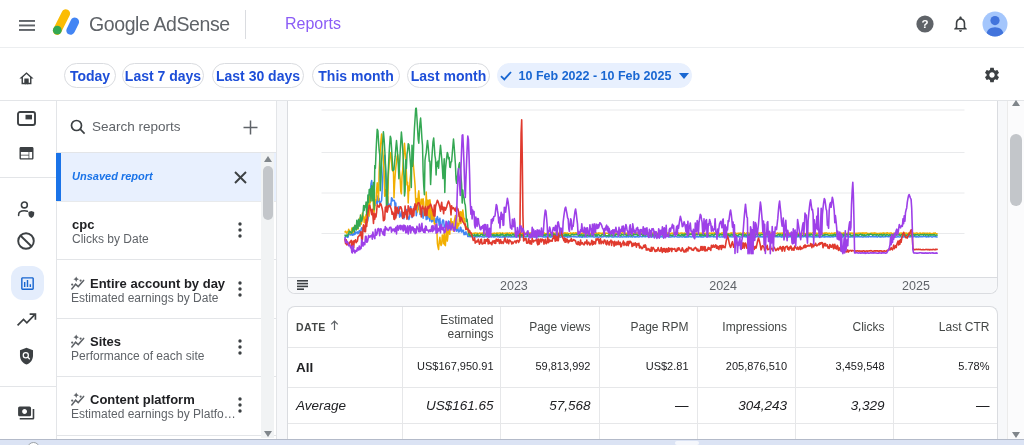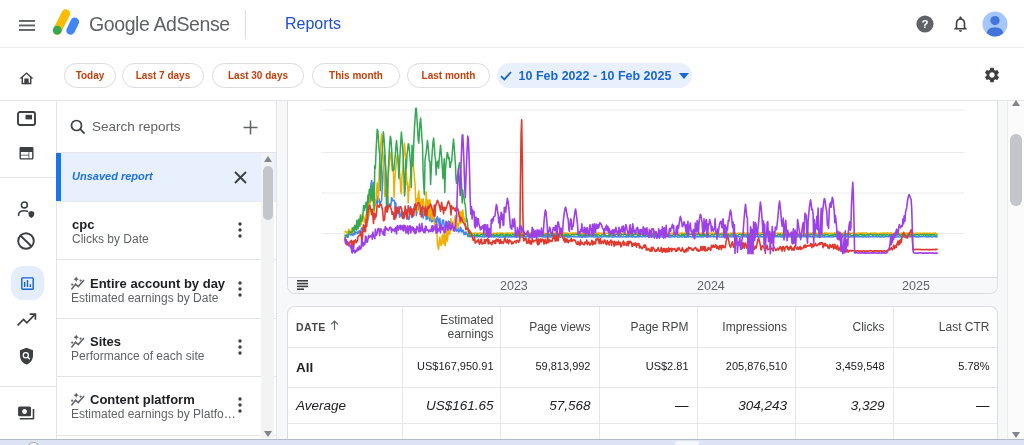--- a/index.html
+++ b/index.html
@@ -1,18 +1,18 @@
 <!DOCTYPE html>
 <html><head><meta charset="utf-8"><style>
 *{margin:0;padding:0;box-sizing:border-box}
 html,body{width:1024px;height:445px;overflow:hidden}
 body{font-family:"Liberation Sans",sans-serif;background:#fff;position:relative;color:#202124}
 .abs{position:absolute}
 .chip{position:absolute;top:63px;height:25px;border:1px solid #dadce0;border-radius:13px;
- background:#fff;color:#c2410c;font-size:10px;font-weight:bold;display:flex;align-items:center;justify-content:center}
+ background:#fff;color:#1d4ed8;font-size:14px;font-weight:bold;display:flex;align-items:center;justify-content:center}
 .it{font-style:italic}
 .rh{position:absolute;font-size:12px;color:#444746;text-align:right}
 .cellb{position:absolute;font-size:11px;font-weight:normal;color:#202124;text-align:right}
 .celli{position:absolute;font-size:13.5px;font-style:italic;color:#202124;text-align:right}
 .vline{position:absolute;width:1px;background:#e6e7e9}
 .hline{position:absolute;height:1px;background:#e6e7e9}
 .title{font-size:13px;font-weight:bold;color:#202124}
 .sub{font-size:12px;color:#5f6368}
 </style></head><body>
 
@@ -22,21 +22,21 @@
     <rect x="0" y="4.5" width="16" height="1.9" fill="#5f6368"></rect>
     <rect x="0" y="9" width="16" height="1.9" fill="#5f6368"></rect>
 </svg>
 <svg class="abs" style="left:49px;top:8px" width="32" height="32" viewBox="0 0 32 32">
  <line x1="8.2" y1="22.6" x2="16.8" y2="5.6" stroke="#fbbc04" stroke-width="8.6" stroke-linecap="round"></line>
  <line x1="21.6" y1="22.5" x2="25.8" y2="13.8" stroke="#4285f4" stroke-width="8.6" stroke-linecap="round"></line>
  <circle cx="8.3" cy="22.2" r="4.4" fill="#34a853"></circle>
 </svg>
 <div class="abs" style="left:89px;top:13px;font-size:19.5px;color:#5f6368;letter-spacing:-0.4px">Google AdSense</div>
 <div class="abs" style="left:245px;top:10px;width:1px;height:29px;background:#dadce0"></div>
-<div class="abs" style="left:285px;top:15px;font-size:16px;color:#1d4ed8">Reports</div>
+<div class="abs" style="left:285px;top:15px;font-size:16px;color:#8b5cf6">Reports</div>
 <svg class="abs" style="left:916px;top:15px" width="18" height="18" viewBox="0 0 18 18">
  <circle cx="9" cy="9" r="8.6" fill="#5f6368"></circle>
  <text x="9" y="13.1" font-size="11.5" font-weight="bold" fill="#fff" text-anchor="middle" font-family="Liberation Sans">?</text>
 </svg>
 <svg class="abs" style="left:951px;top:14px" width="19" height="20" viewBox="0 0 24 24">
  <path d="M12 22c1.1 0 2-.9 2-2h-4c0 1.1.9 2 2 2zm6-6v-5c0-3.07-1.63-5.64-4.5-6.32V4c0-.83-.67-1.5-1.5-1.5s-1.5.67-1.5 1.5v.68C7.64 5.36 6 7.92 6 11v5l-2 2v1h16v-1l-2-2zm-2 1H8v-6c0-2.48 1.51-4.5 4-4.5s4 2.02 4 4.5v6z" fill="#3c4043"></path>
 </svg>
 <svg class="abs" style="left:982px;top:11px" width="26" height="26" viewBox="0 0 26 26">
  <defs>
       <clipPath id="avc">
@@ -214,21 +214,21 @@
  </g>
 </svg>
 <div class="abs" style="left:288px;top:276.5px;width:709px;height:16.5px;background:#f7f8fa;border-top:1px solid #dadce0;border-radius:0 0 8px 8px"></div>
 <svg class="abs" style="left:297px;top:280px" width="11" height="10" viewBox="0 0 11 10">
  <rect x="0" y="0" width="11" height="1.6" fill="#3c4043"></rect>
  <rect x="0" y="2.8" width="11" height="1.6" fill="#3c4043"></rect>
  <rect x="0" y="5.6" width="11" height="1.6" fill="#3c4043"></rect>
  <rect x="0" y="8.4" width="7" height="1.6" fill="#3c4043"></rect>
 </svg>
 <div class="abs" style="left:500px;top:279px;width:40px;font-size:12.5px;color:#5f6368;text-align:left">2023</div>
-<div class="abs" style="left:697px;top:279px;width:40px;font-size:12.5px;color:#5f6368;text-align:left">2024</div>
+<div class="abs" style="left:697px;top:279px;width:40px;font-size:12.5px;color:#5f6368;text-align:right">2024</div>
 <div class="abs" style="left:896px;top:279px;width:40px;font-size:12.5px;color:#5f6368;text-align:center">2025</div>
 
 <div class="abs" style="left:287px;top:306px;width:711px;height:139px;background:#fff;border:1px solid #dadce0;border-bottom:none;border-radius:8px 8px 0 0"></div>
 <div class="vline" style="left:402px;top:307px;height:132px"></div>
 <div class="vline" style="left:500px;top:307px;height:132px"></div>
 <div class="vline" style="left:599px;top:307px;height:132px"></div>
 <div class="vline" style="left:697px;top:307px;height:132px"></div>
 <div class="vline" style="left:795px;top:307px;height:132px"></div>
 <div class="vline" style="left:893px;top:307px;height:132px"></div>
 <div class="hline" style="left:288px;top:346.5px;width:709px"></div>

